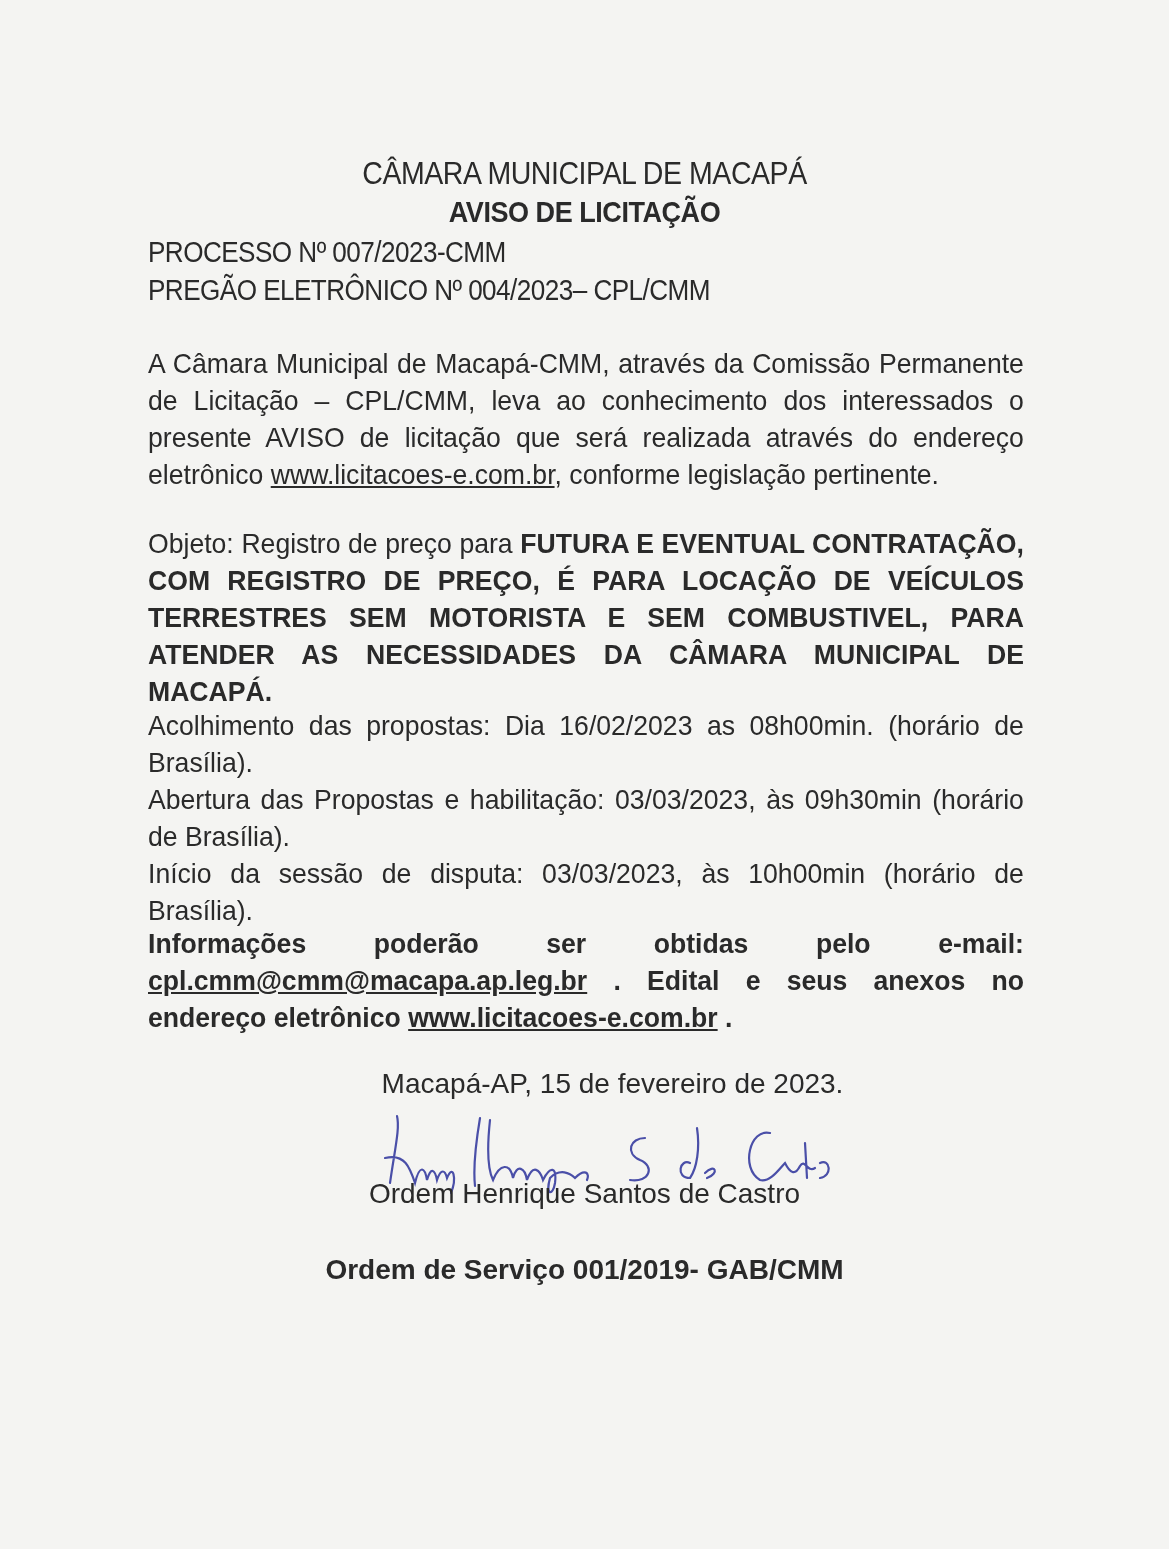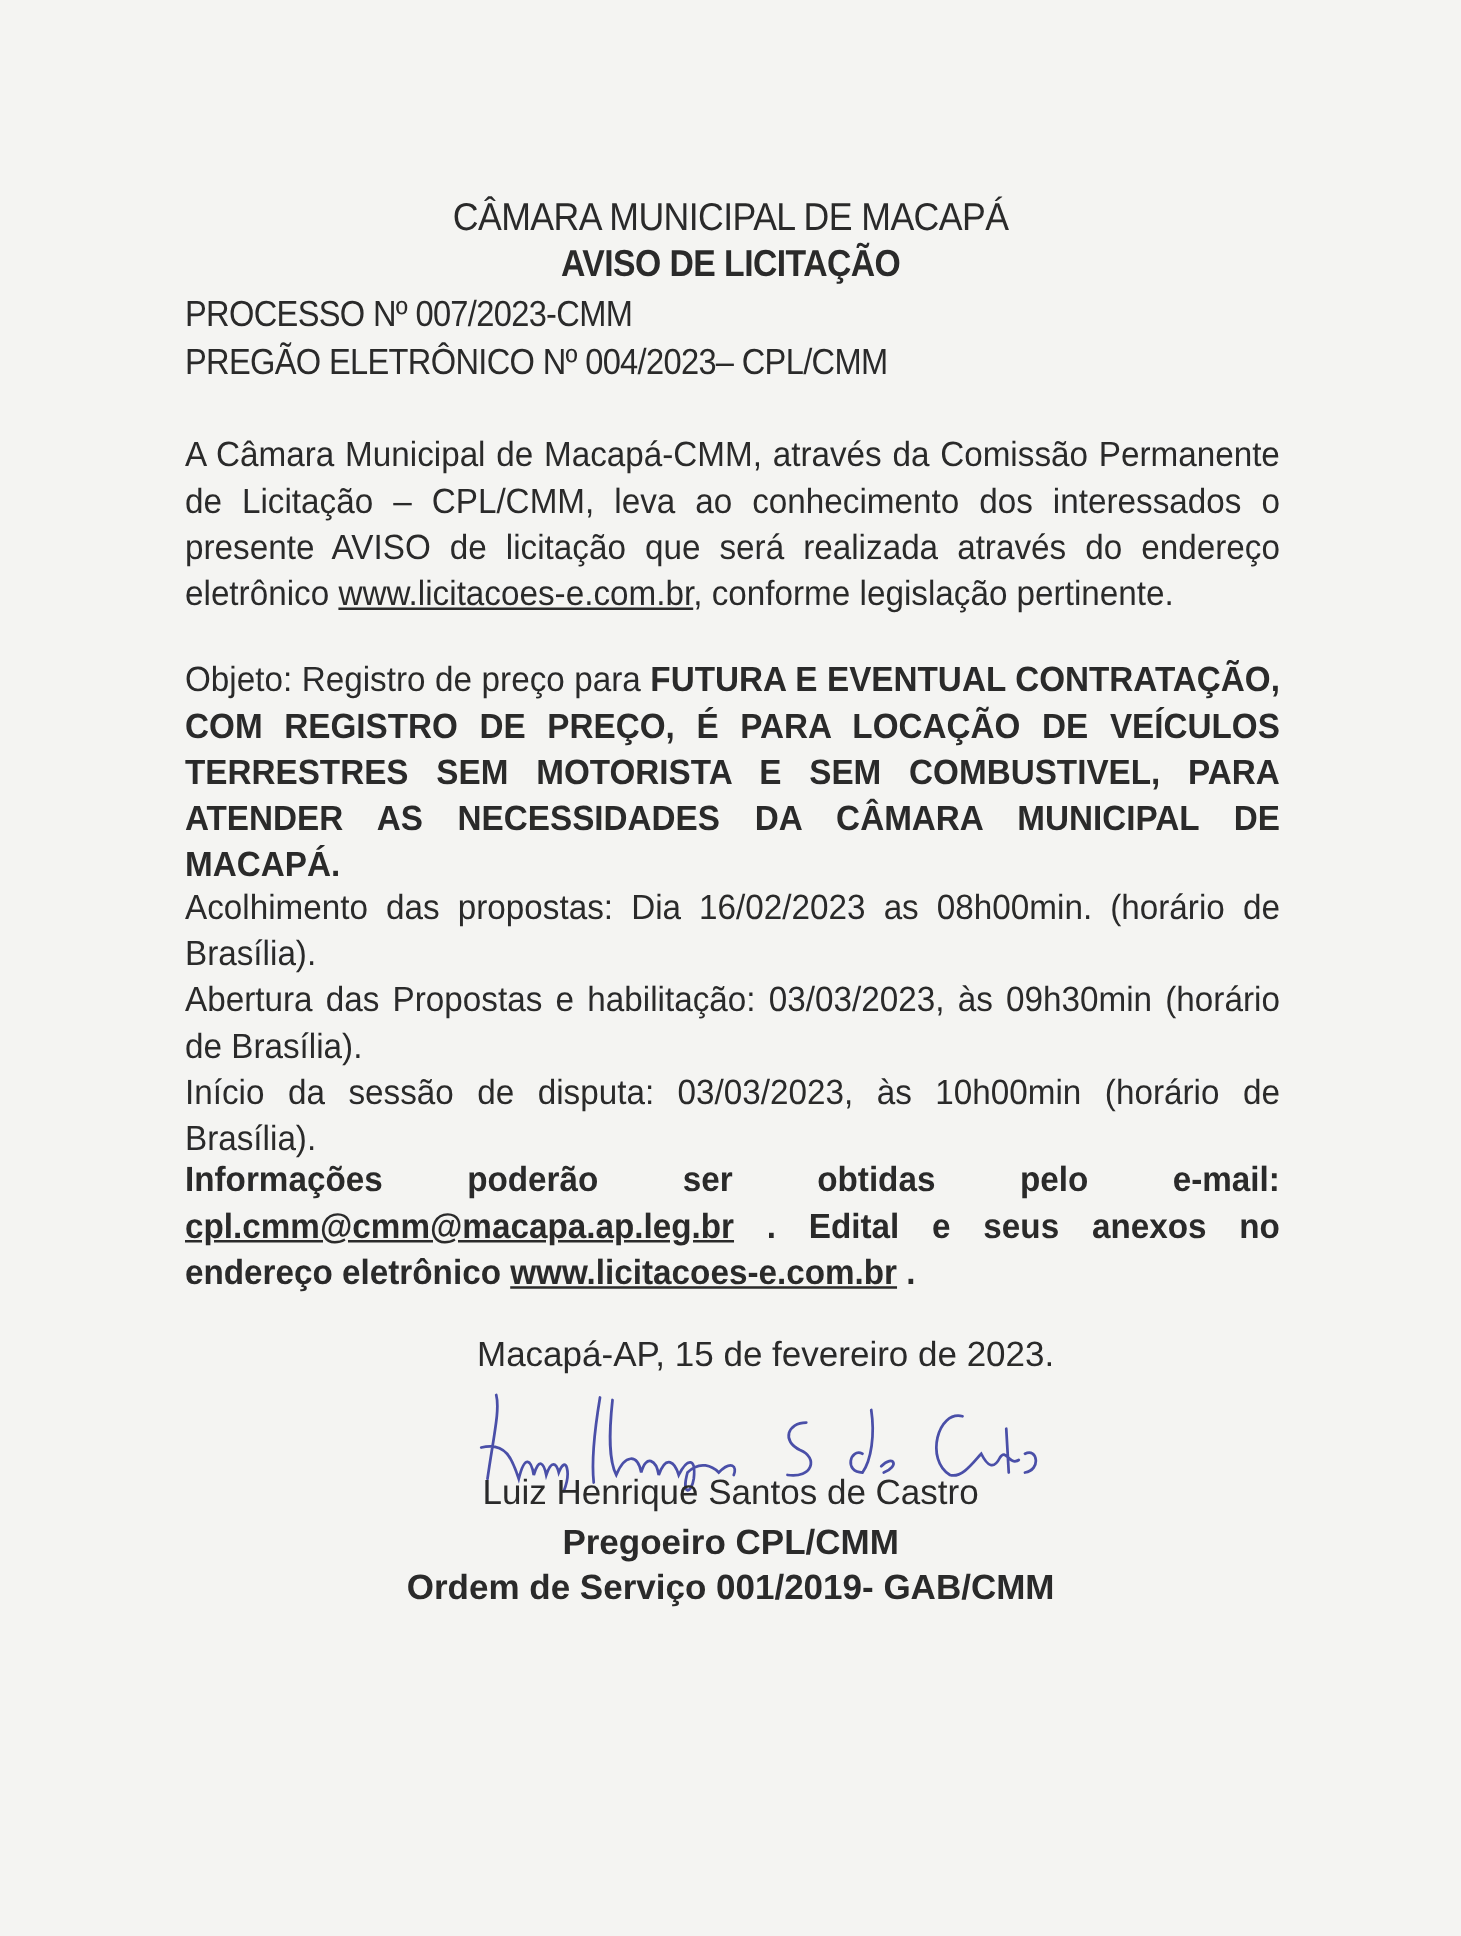--- a/index.html
+++ b/index.html
@@ -66,16 +66,15 @@
   <svg class="sig" viewBox="0 0 460 90">
     <g fill="none" stroke="#4a4fa8" stroke-width="2.2" stroke-linecap="round">
       <path d="M15 75 C 20 40, 25 20, 22 8 M10 50 C 30 45, 35 60, 40 75 C 45 55, 50 60, 52 72 C 56 58, 60 62, 62 72 C 66 60, 70 62, 72 70 C 78 55, 82 70, 76 85"></path>
       <path d="M105 10 C 100 40, 98 60, 100 78 M115 12 C 112 40, 112 60, 118 72 C 125 55, 135 55, 138 70 C 142 55, 150 60, 152 72 C 158 55, 165 62, 168 72 C 175 58, 182 58, 180 75 C 178 88, 170 88, 175 70 C 185 60, 195 65, 200 70 C 210 60, 215 65, 212 72"></path>
       <path d="M270 30 C 255 30, 250 45, 265 52 C 280 58, 275 75, 255 72"></path>
       <path d="M315 55 C 305 50, 300 70, 315 70 C 322 60, 325 40, 322 20 M330 65 C 340 55, 345 65, 332 70"></path>
       <path d="M395 25 C 375 20, 365 60, 385 72 C 395 75, 405 60, 410 55 C 415 65, 420 68, 425 58 C 430 50, 432 65, 440 60 M430 35 L 432 70 M445 55 C 455 50, 458 68, 445 70"></path>
     </g>
   </svg>
 
-  <div class="center name">Luiz Henrique Santos de Castro</div>
-  <div class="center role">Pregoeiro CPL/CMM</div>
+  <div class="center name">Ordem Henrique Santos de Castro</div>
   <div class="center order">Ordem de Serviço 001/2019- GAB/CMM</div>
 </div>
 
 </body></html>

